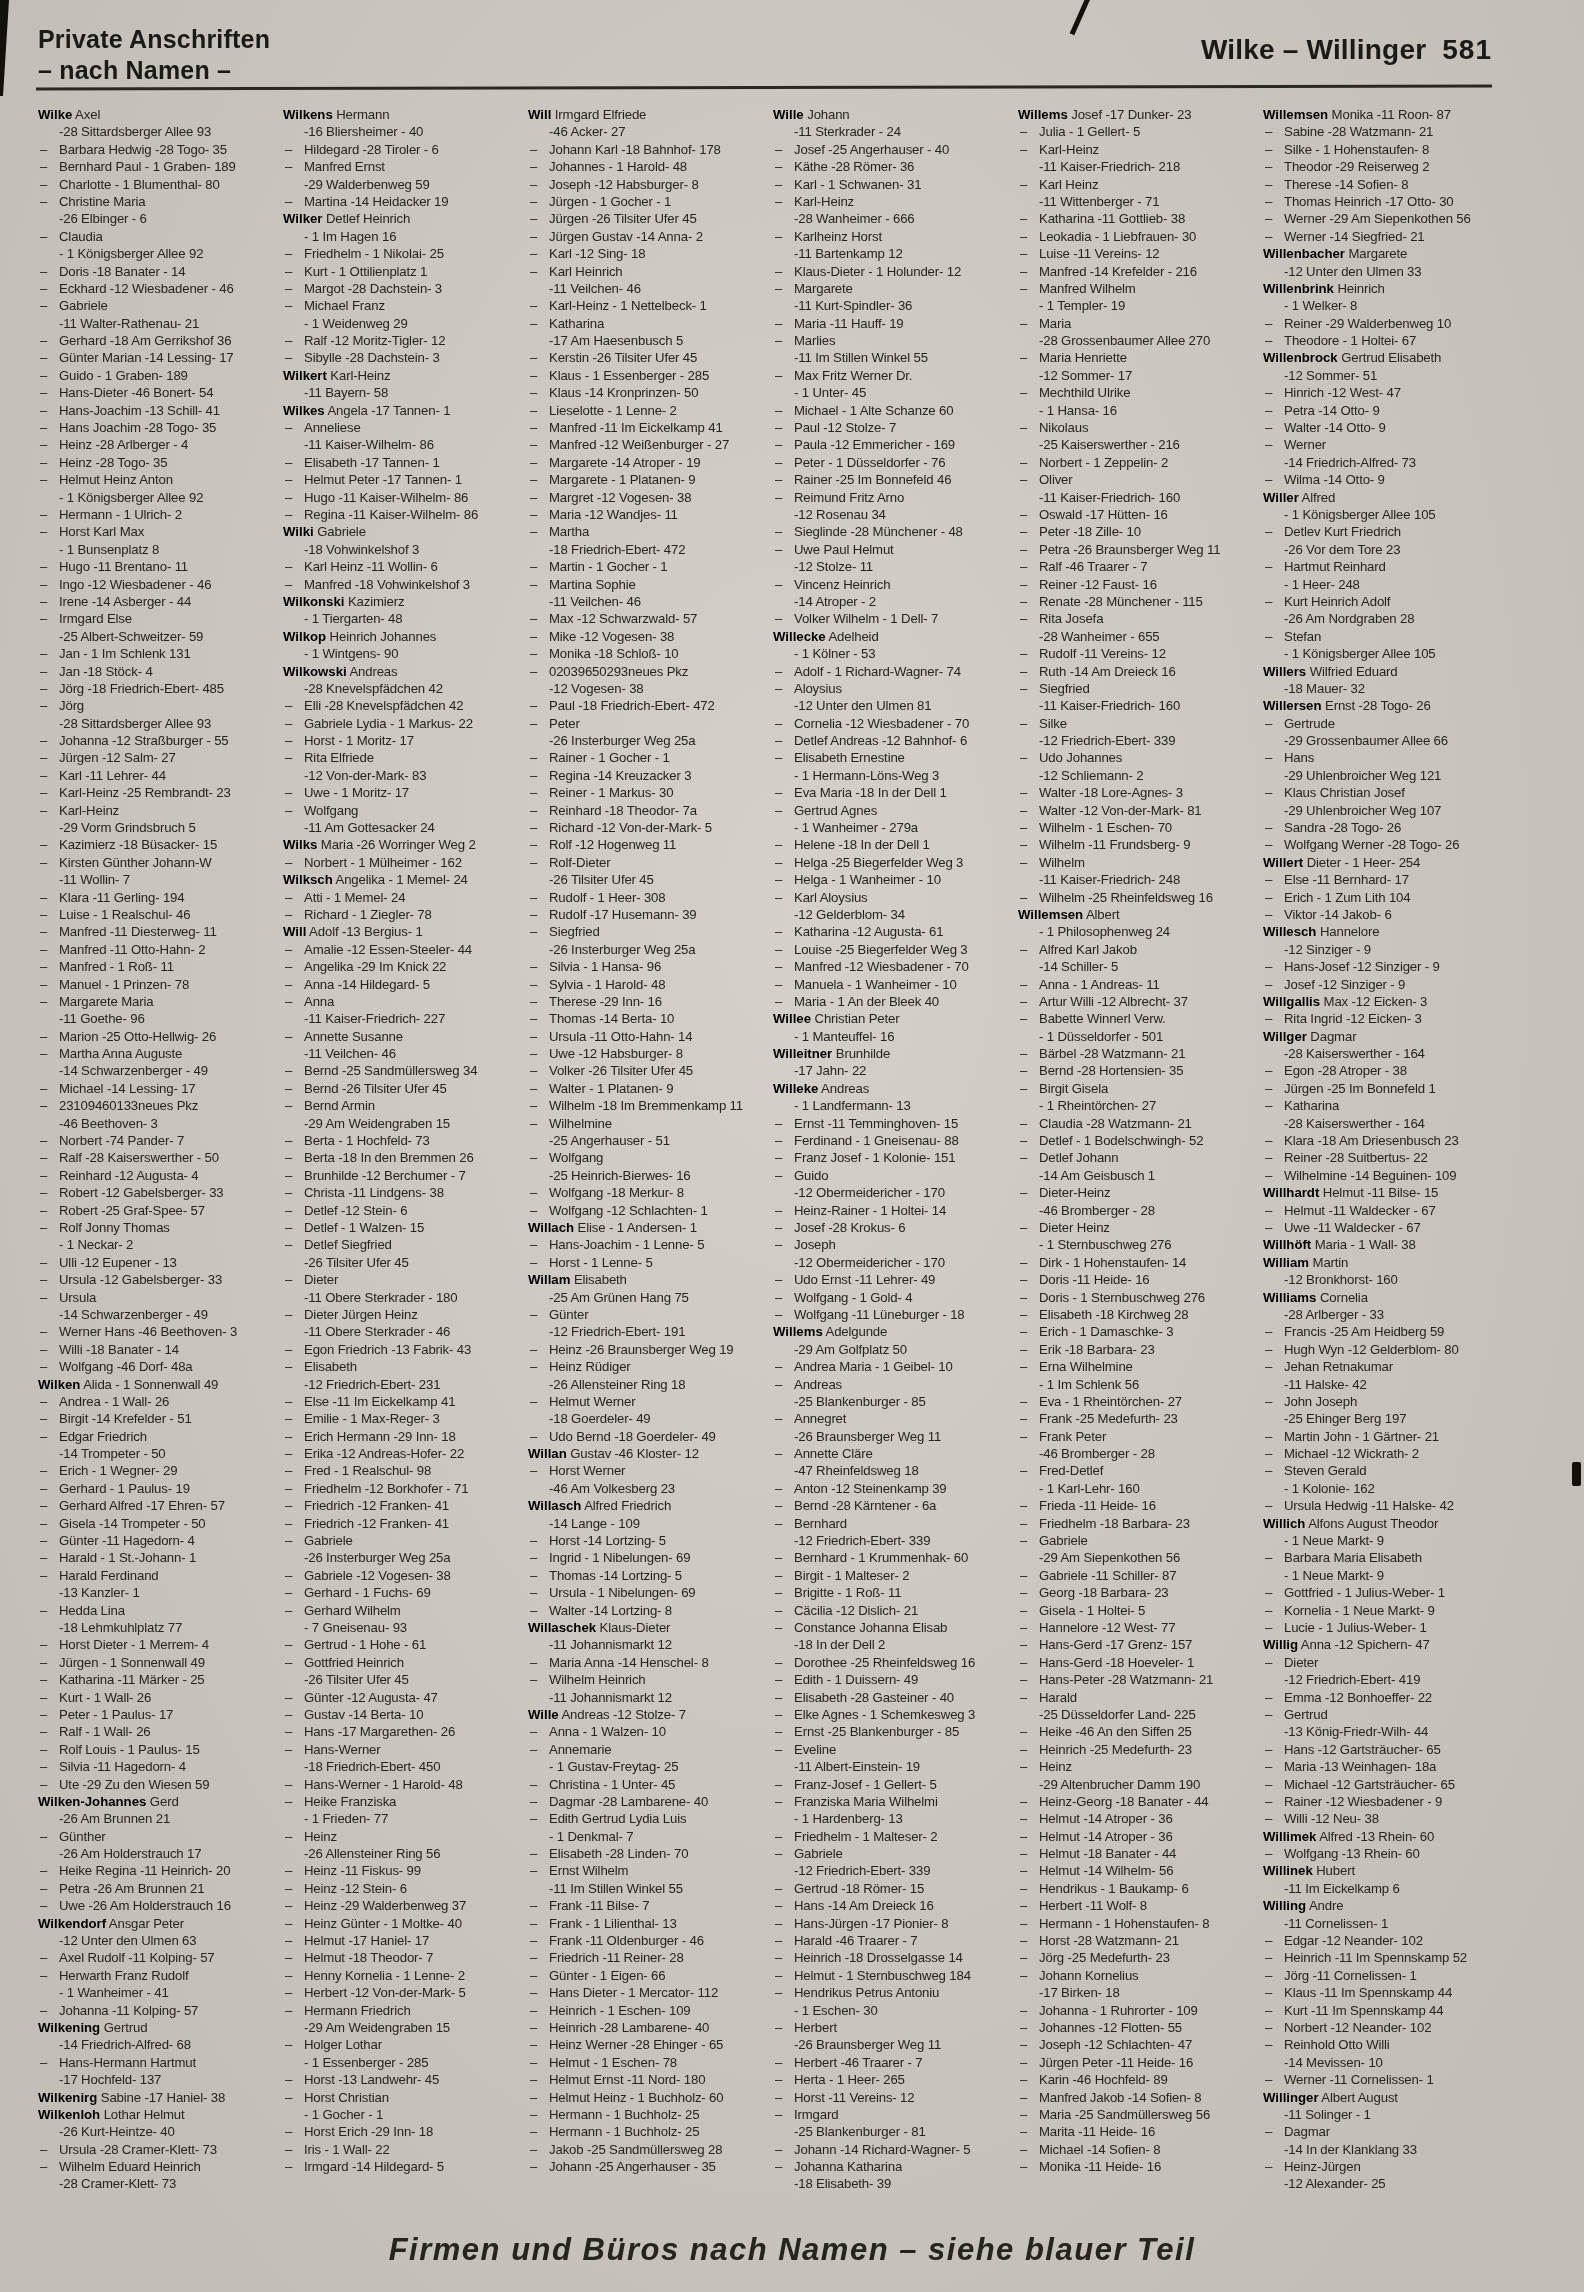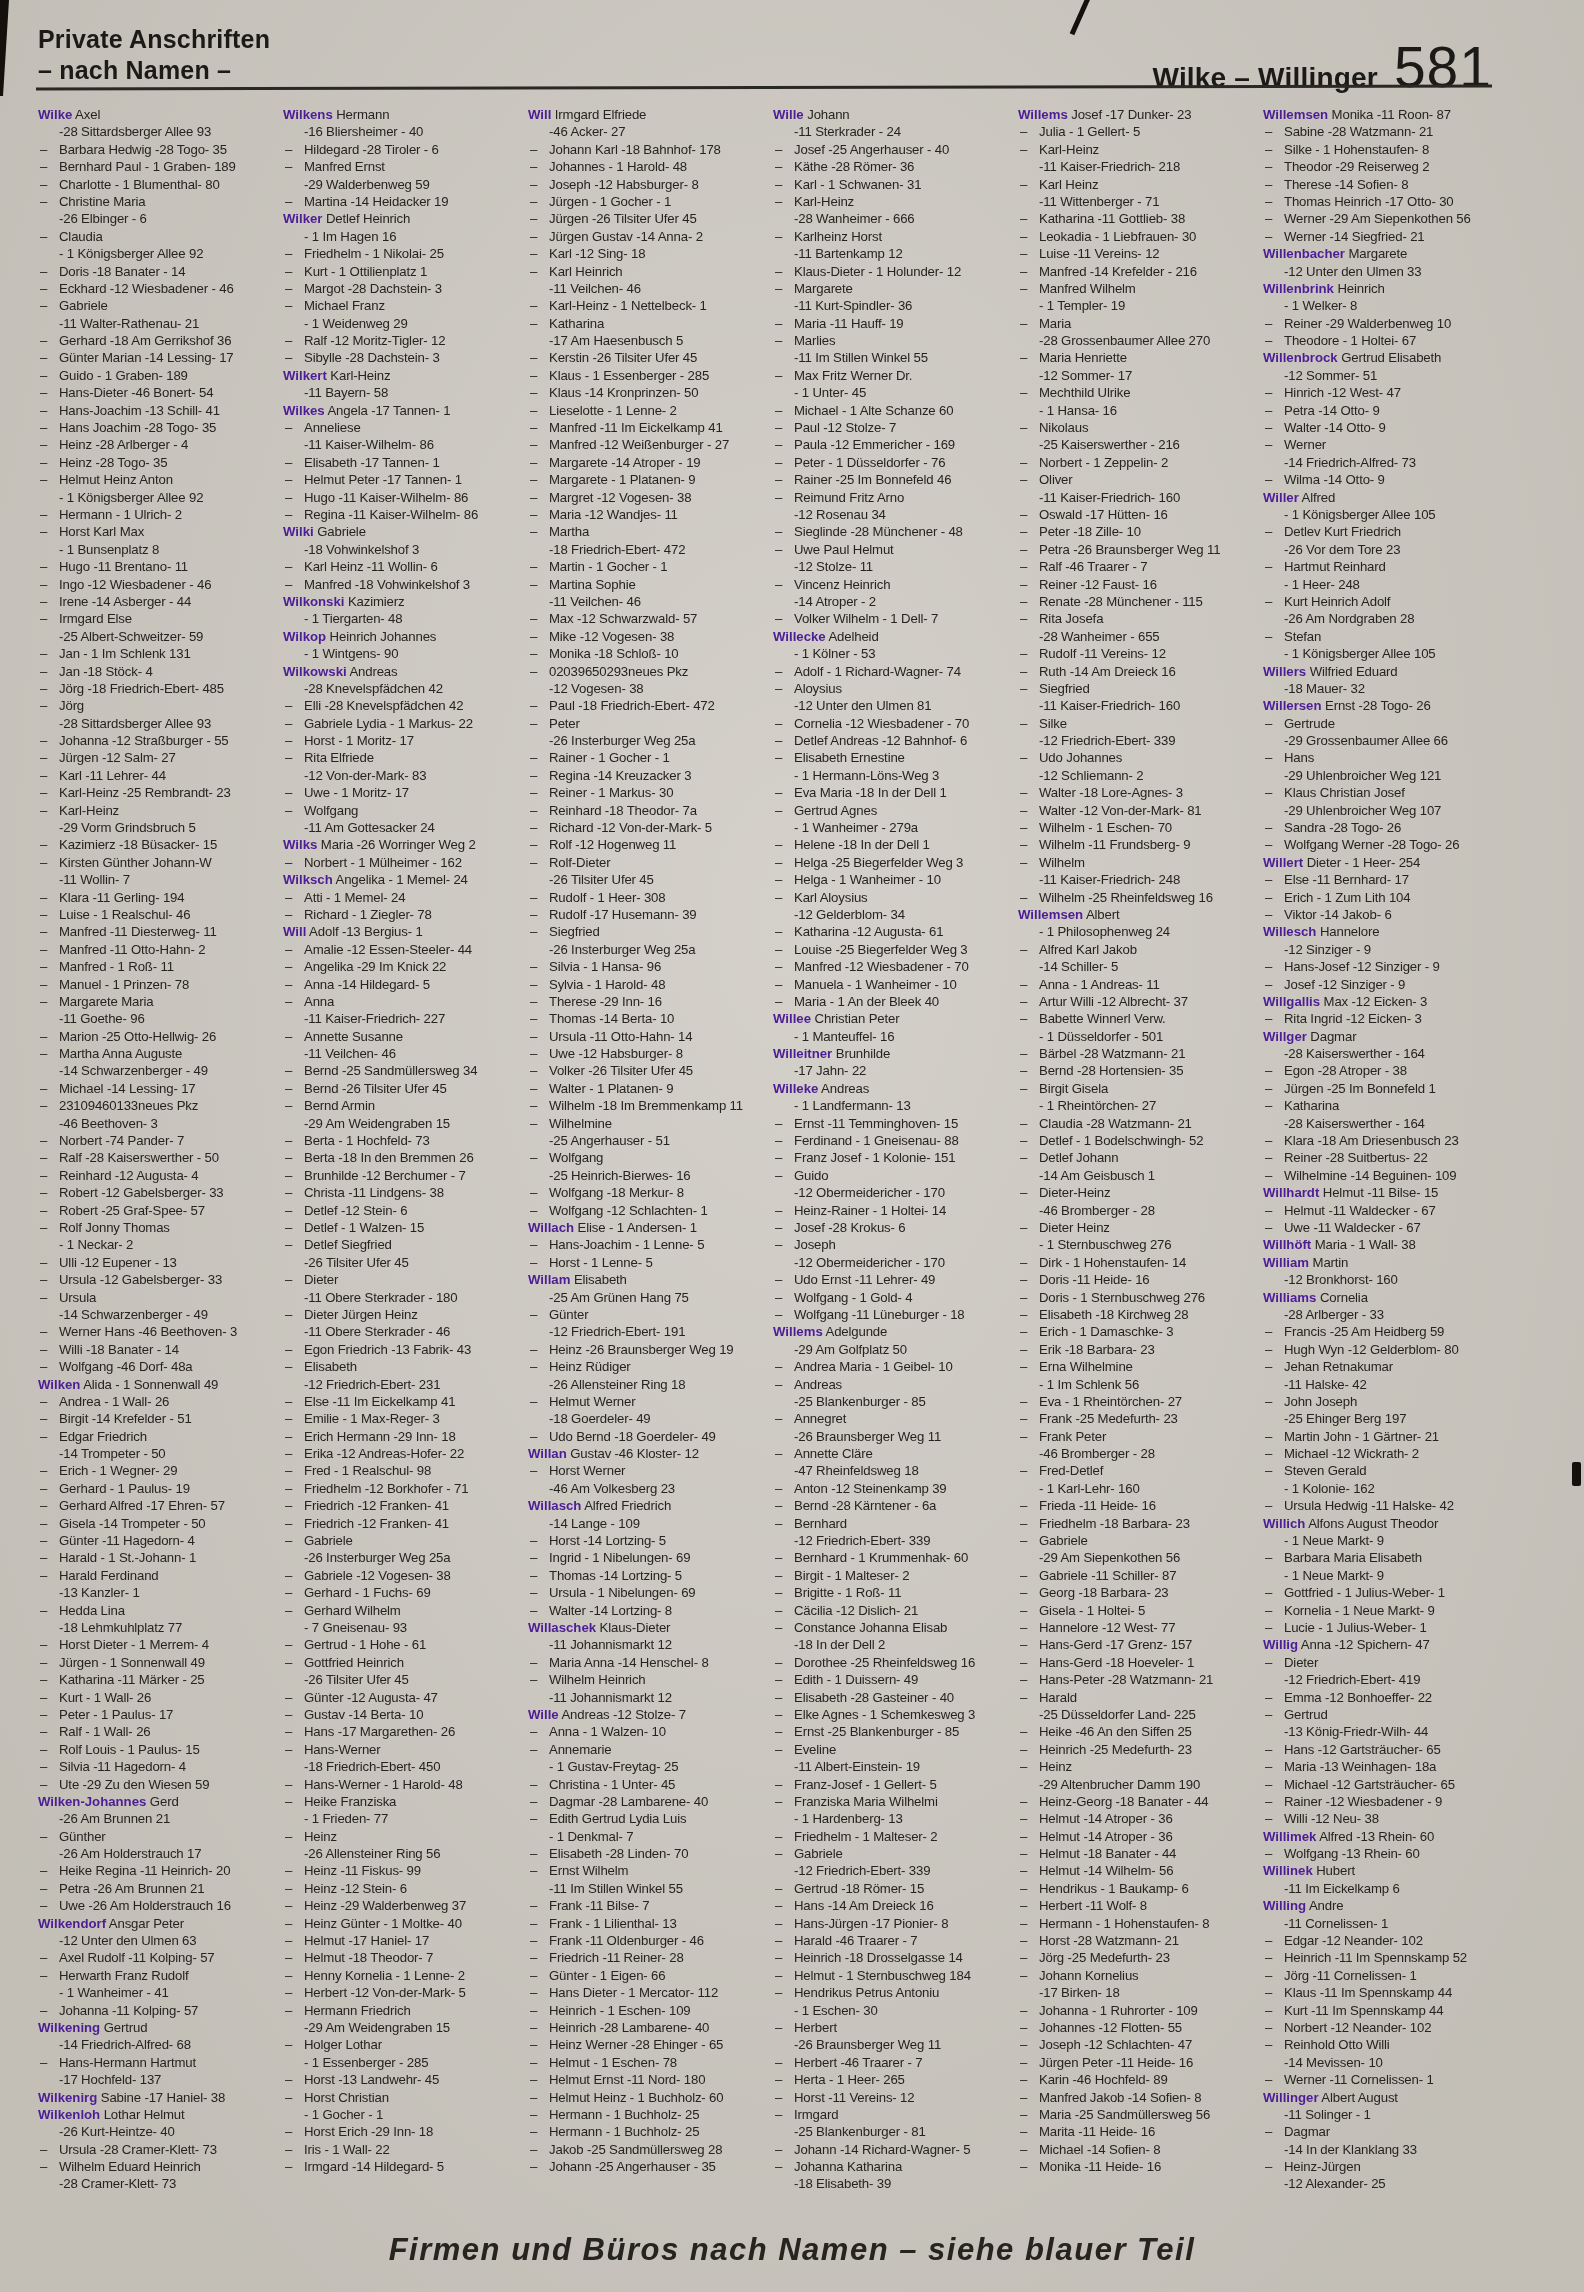--- a/index.html
+++ b/index.html
@@ -8,27 +8,27 @@
     background:#cdc9c1;
     background-image:radial-gradient(ellipse at 50% 40%, rgba(255,255,255,.14), rgba(0,0,0,.05) 85%);
     font-family:"Liberation Sans", sans-serif;
     color:#211f1c;
     -webkit-font-smoothing:antialiased;
   }
   
   .h-left{position:absolute;left:38px;top:24px;font-weight:bold;font-size:25px;line-height:31px;letter-spacing:.2px;color:#1c1a17;}
   .h-right{position:absolute;right:92px;top:34px;display:flex;align-items:baseline;gap:16px;color:#1c1a17;justify-content:center;}
   .h-range{font-size:28px;font-weight:bold;letter-spacing:.2px;}
-  .h-page{font-size:57px;font-weight:normal;letter-spacing:1px;}
+  .h-page{font-size:28px;font-weight:bold;letter-spacing:1px;}
   .rule{position:absolute;left:36px;top:86px;width:1456px;height:3px;background:#2a2822;transform:rotate(-0.12deg);}
   
   .columns{position:absolute;left:38px;top:106px;width:1510px;display:flex;}
   .col{width:245px;flex:none;}
   .ln{white-space:nowrap;height:17.4px;line-height:17.4px;font-size:13.2px;letter-spacing:-0.15px;color:#262420;}
-  .ln .surname{font-weight:bold;color:#4c1d95;letter-spacing:0;}
+  .ln .surname{font-weight:bold;color:#000000;letter-spacing:0;}
   .ln.dash{position:relative;padding-left:21px;}
   .ln.dash .dash-mark{position:absolute;left:2px;top:0;}
   .ln.cont{padding-left:21px;}
   
   .footer{position:absolute;left:0;top:2232px;width:1584px;text-align:center;
     font-size:31px;font-weight:bold;font-style:italic;letter-spacing:1.5px;color:#26241f;}
   
   .art-tl{position:absolute;left:0;top:0;width:12px;height:96px;background:#14110c;
     clip-path:polygon(0 0,9px 0,3px 100%,0 100%);}
   .art-top{position:absolute;left:1078px;top:-6px;width:5px;height:42px;background:#14110c;transform:rotate(24deg);}

